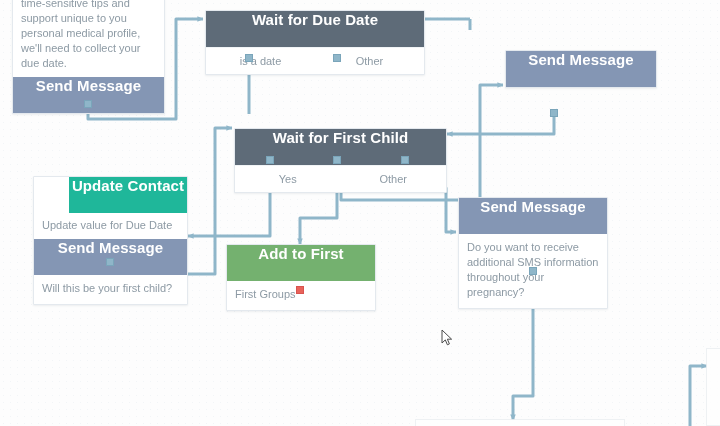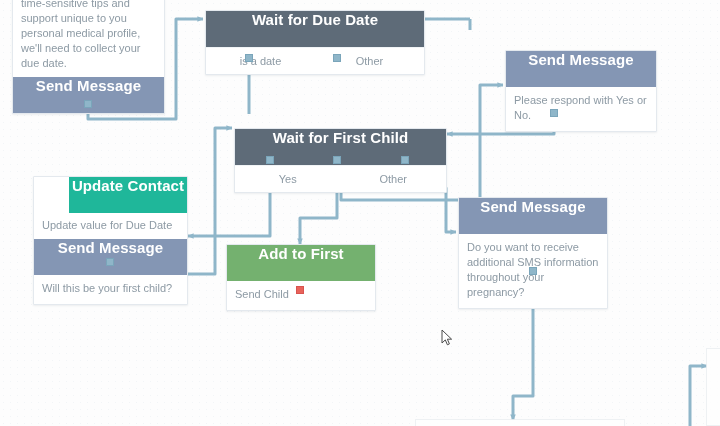--- a/index.html
+++ b/index.html
@@ -144,21 +144,20 @@
     <div class="branches">
       <div class="branch">is a date</div>
       <div class="branch">Other</div>
     </div>
   </div>
   <div class="port" style="left:245px;top:54px;"></div>
   <div class="port" style="left:333px;top:54px;"></div>
 
   <div class="node" style="left:505px;top:50px;width:152px;">
     <div class="hdr slate">Send Message</div>
-    <div class="body">Please respond with Yes or No.</div>
   </div>
   <div class="port" style="left:550px;top:109px;"></div>
 
   <div class="node" style="left:234px;top:128px;width:213px;">
     <div class="hdr dark">Wait for First Child</div>
     <div class="branches">
       <div class="branch">Yes</div>
       <div class="branch">Other</div>
     </div>
   </div>
@@ -169,21 +168,21 @@
   <div class="node" style="left:33px;top:176px;width:155px;">
     <div class="hdr teal">Update Contact</div>
     <div class="body tight">Update value for Due Date</div>
     <div class="hdr slate">Send Message</div>
     <div class="body">Will this be your first child?</div>
   </div>
   <div class="port" style="left:106px;top:258px;"></div>
 
   <div class="node" style="left:226px;top:244px;width:150px;">
     <div class="hdr green">Add to First</div>
-    <div class="body">Send Child</div>
+    <div class="body">First Groups</div>
   </div>
   <div class="port red" style="left:296px;top:286px;"></div>
 
   <div class="node" style="left:458px;top:197px;width:150px;">
     <div class="hdr slate">Send Message</div>
     <div class="body">Do you want to receive additional SMS information throughout your pregnancy?</div>
   </div>
   <div class="port" style="left:529px;top:267px;"></div>
 
   <div class="ghost" style="left:415px;top:419px;width:210px;height:20px;"></div>

